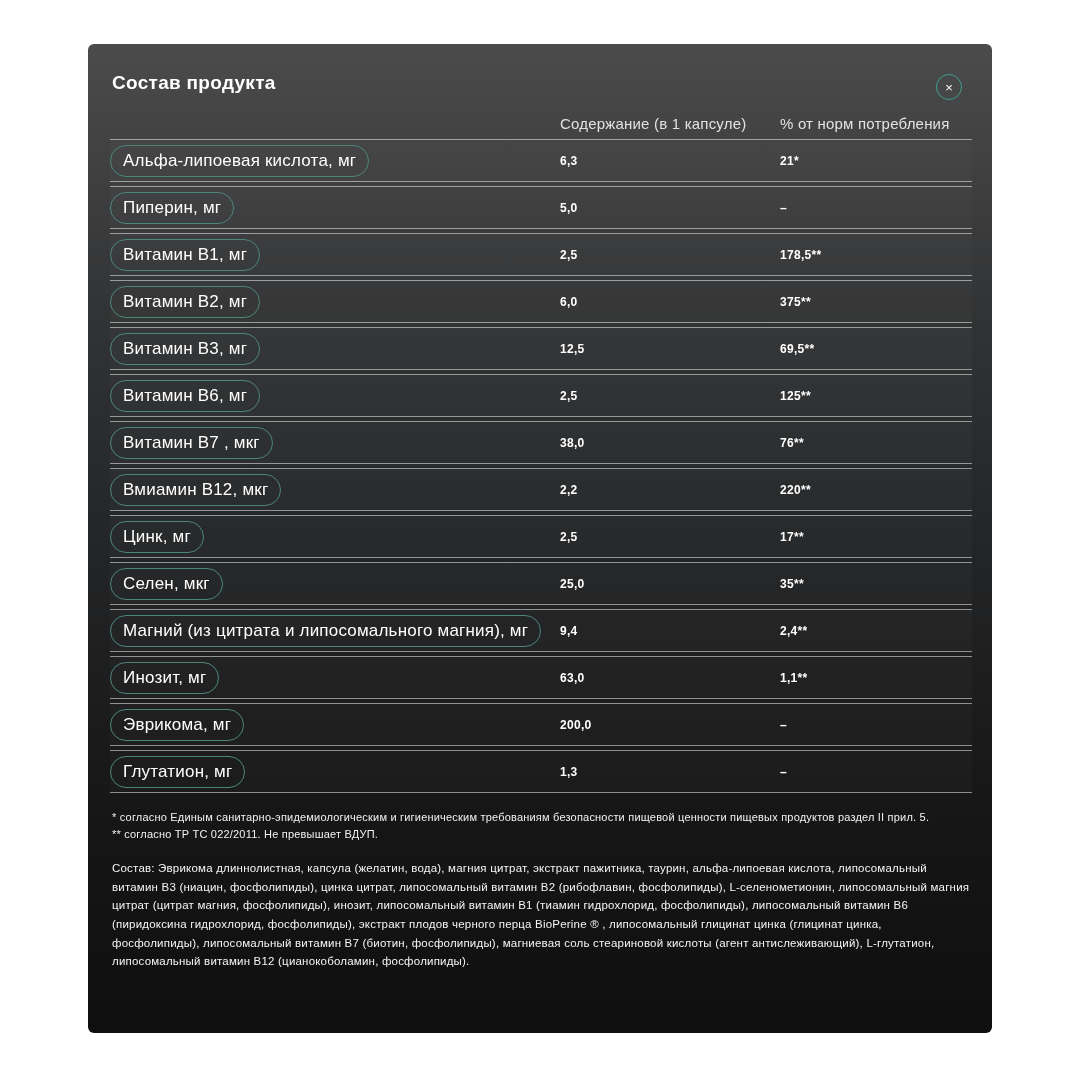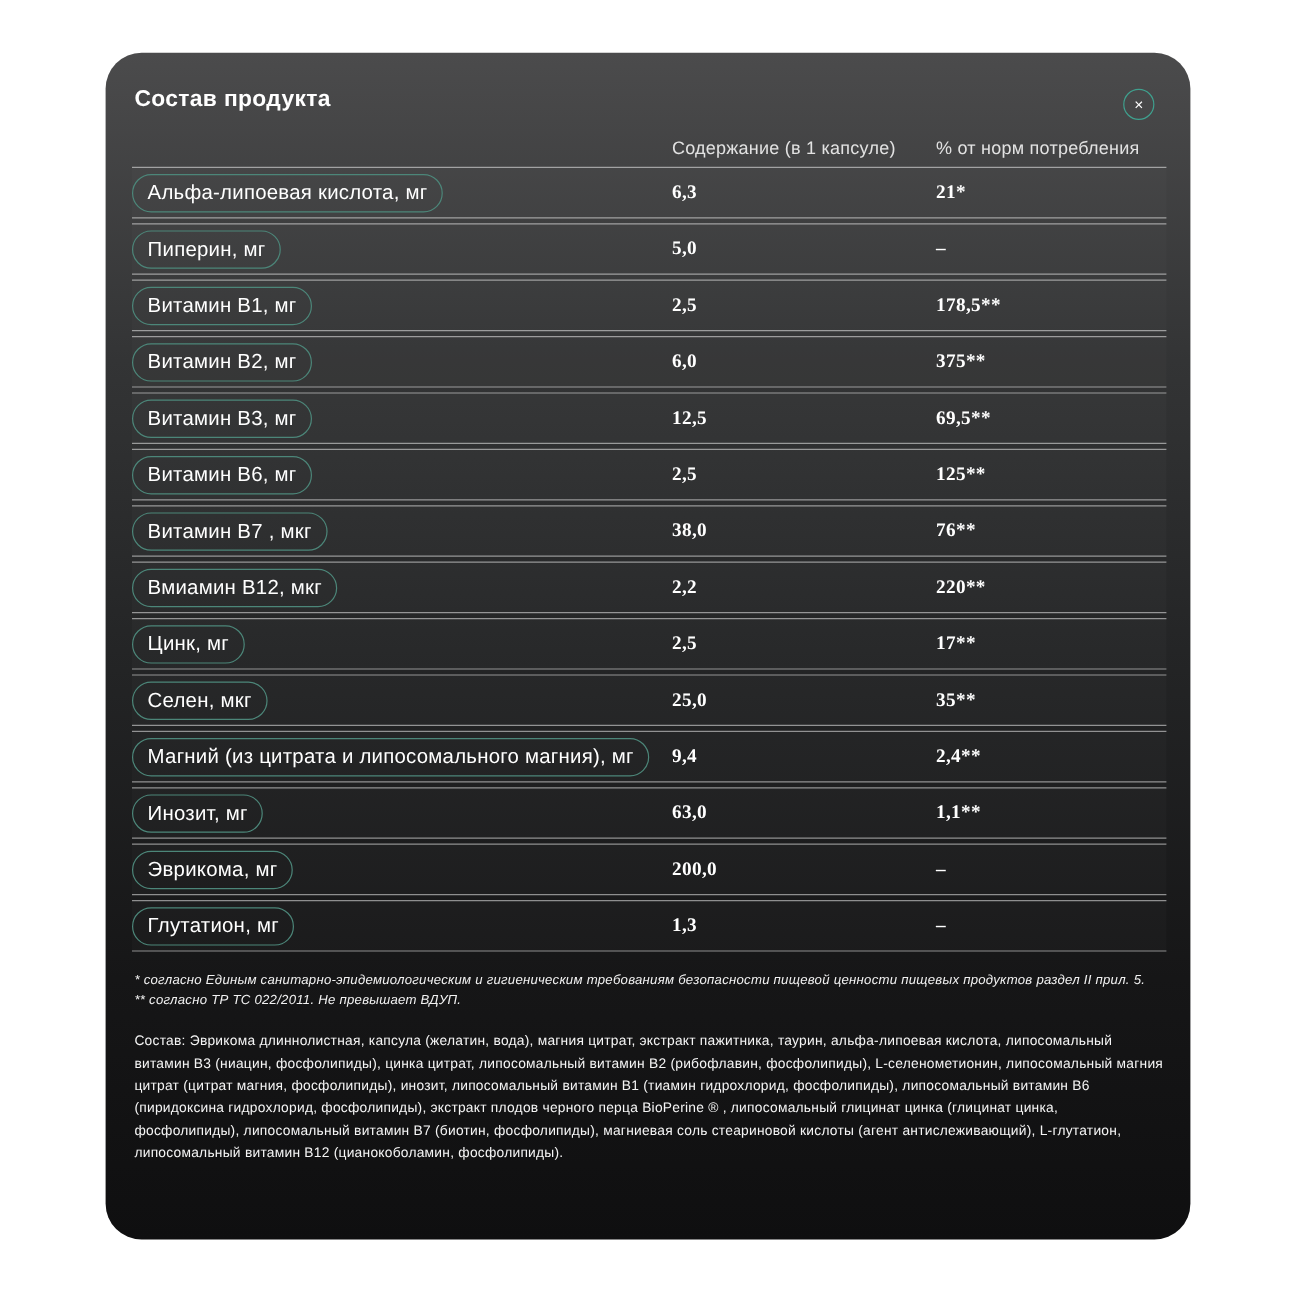--- a/index.html
+++ b/index.html
@@ -5,21 +5,21 @@
   html,body{margin:0;padding:0;}
   body{
     width:1080px;height:1080px;background:#ffffff;
     font-family:"Liberation Sans","DejaVu Sans",sans-serif;
     -webkit-font-smoothing:antialiased;
   }
   .modal{
     position:relative;
     width:904px;height:989px;
     margin:44px auto 0 auto;
-    border-radius:30px;
+    border-radius:6px;
     background:linear-gradient(180deg,#4b4b4c 0%,#333435 26%,#232425 52%,#161617 78%,#0f0f10 100%);
     box-sizing:border-box;
     padding:26px 20px 0 22px;
     color:#ffffff;
     overflow:hidden;
   }
   .modal-title{
     font-size:19px;font-weight:700;letter-spacing:.3px;margin:2px 0 0 2px;
   }
   .close-btn{
@@ -46,23 +46,23 @@
     border-bottom:1px solid rgba(255,255,255,.5);
     margin-bottom:4px;
     background:rgba(255,255,255,.02);
   }
   .pill{
     display:inline-block;max-width:430px;
     padding:5px 12px;border:1px solid #4c8679;border-radius:999px;
     font-size:17px;font-weight:400;color:#ffffff;letter-spacing:.2px;
     white-space:nowrap;
   }
-  .cell-val{font-size:16px;font-weight:600;letter-spacing:.3px;font-family:Liberation Serif, serif;}
+  .cell-val{font-size:12px;font-weight:600;letter-spacing:.3px;}
   .footnotes{
-    margin:16px 0 0 2px;font-size:11px;line-height:1.55;color:#f2f2f2;letter-spacing:.2px;font-style:italic;
+    margin:16px 0 0 2px;font-size:11px;line-height:1.55;color:#f2f2f2;letter-spacing:.2px;
   }
   .composition{
     margin:16px 2px 0 2px;font-size:11.5px;line-height:1.62;color:#f5f5f5;letter-spacing:.2px;
   }
   .composition b{font-weight:400;}
 </style>
 </head>
 <body>
 
 <div class="modal">

